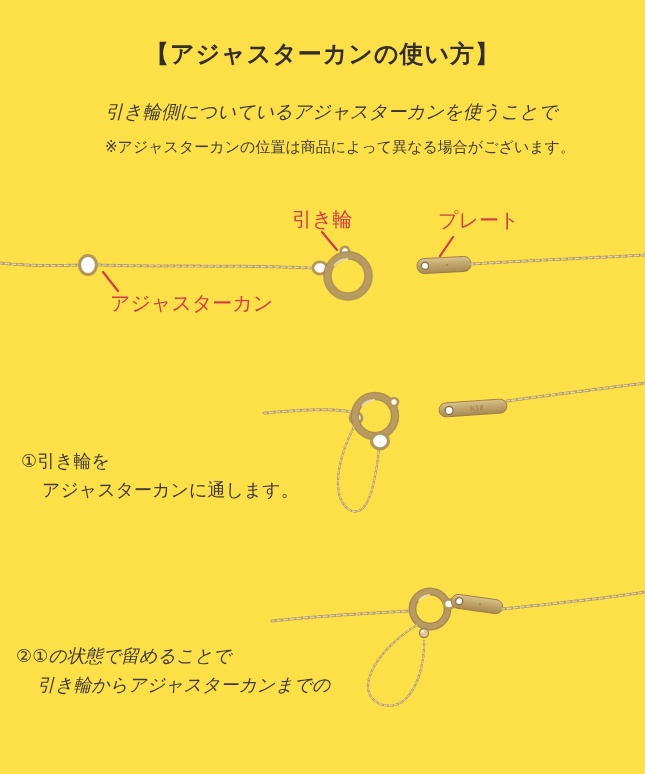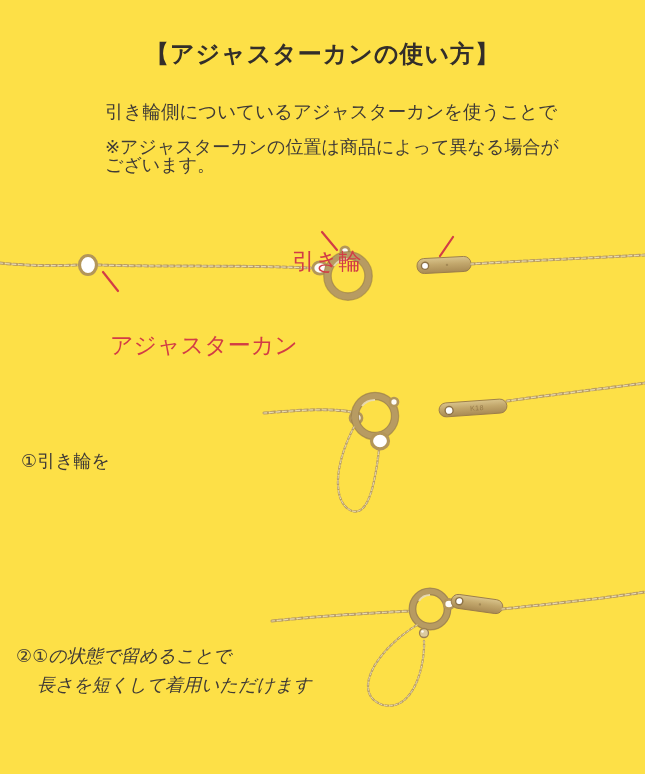--- a/index.html
+++ b/index.html
@@ -6,24 +6,24 @@
   .page{
     position:relative;width:645px;height:774px;background:#fde047;
     font-family:"Liberation Sans","DejaVu Sans",sans-serif;
     color:#3c3733;overflow:hidden;
   }
   .title{
     position:absolute;top:38px;left:0;width:645px;text-align:center;
     font-size:24px;font-weight:bold;letter-spacing:1px;color:#332e2a;
   }
   .intro{position:absolute;top:96px;left:105px;width:470px;}
-  .intro .line{font-size:18.5px;line-height:31px;color:#3f3a36;}
-  .intro .note{font-size:18px;line-height:18px;color:#403b37;margin-top:11px;}
+  .intro .line{font-size:18.5px;line-height:31px;color:#3f3a36;font-style:italic;}
+  .intro .note{font-size:15px;line-height:18px;color:#403b37;margin-top:11px;}
   .photo-label{
-    position:absolute;font-size:23px;color:#d23c46;white-space:nowrap;margin-top:40px;
+    position:absolute;font-size:20px;color:#d23c46;white-space:nowrap;
   }
   .step{position:absolute;font-size:18px;line-height:29px;color:#3f3a36;}
   .step .indent{padding-left:21px;}
   svg{position:absolute;left:0;display:block;}
   .fig1{top:195px;}
   .fig2{top:370px;}
   .fig3{top:563px;}
   .chain{fill:none;stroke:#b89c63;stroke-width:3;stroke-dasharray:4 2.6;stroke-linecap:round;}
   .chain-hi{fill:none;stroke:#e8dab0;stroke-width:1.2;stroke-dasharray:4 2.6;stroke-dashoffset:1.5;stroke-linecap:round;}
   .chain-thin{fill:none;stroke:#b89c63;stroke-width:2.3;stroke-dasharray:3 2.2;stroke-linecap:round;}
@@ -88,20 +88,21 @@
       <path class="chain" d="M471,69 C520,66 590,63 645,60"></path>
       <path class="chain-hi" d="M471,69 C520,66 590,63 645,60"></path>
     </g>
 
     <path class="pointer" d="M322,37 L337,55"></path>
     <path class="pointer" d="M453,42 L440,61"></path>
     <path class="pointer" d="M103,77 L118,96"></path>
   </svg>
 
   <div class="photo-label" style="top:206px;left:292px;">引き輪</div>
+  <div class="photo-label" style="top:207px;left:438px;">プレート</div>
   <div class="photo-label" style="top:290px;left:110px;text-align:center;">アジャスターカン</div>
 
   <svg class="fig2" width="645" height="150" viewBox="0 0 645 150">
     <g>
       <path class="chain" d="M264,43 C300,40 330,38 351,42"></path>
       <path class="chain-hi" d="M264,43 C300,40 330,38 351,42"></path>
     </g>
 
     <ellipse class="ring-small" cx="356" cy="48" rx="6" ry="5.5"></ellipse>
 
@@ -127,20 +128,21 @@
     </g>
 
     <g>
       <path class="chain" d="M507,31 C550,25 600,19 645,13"></path>
       <path class="chain-hi" d="M507,31 C550,25 600,19 645,13"></path>
     </g>
   </svg>
 
   <div class="step" style="top:447px;left:21px;">
     <div>①引き輪を</div>
+    <div class="indent">アジャスターカンに通します。</div>
   </div>
 
   <svg class="fig3" width="645" height="154" viewBox="0 0 645 154">
     <g>
       <path class="chain" d="M272,58 C320,53 370,50 411,48"></path>
       <path class="chain-hi" d="M272,58 C320,53 370,50 411,48"></path>
     </g>
 
     <g>
       <circle class="clasp" cx="430" cy="46" r="17.5"></circle>
@@ -168,16 +170,16 @@
     </g>
 
     <g>
       <circle class="bead" cx="424" cy="70" r="4.5"></circle>
       <circle cx="422.5" cy="68.5" r="1.3" fill="#ffffff" opacity=".9"></circle>
     </g>
   </svg>
 
   <div class="step" style="top:642px;left:16px;font-style:italic;">
     <div>②①の状態で留めることで</div>
-    <div class="indent">長さを短くして着用いただけます</div>
+    <div class="indent">引き輪からアジャスターカンまでの</div>
   </div>
 
 </div>
 
 </body></html>

